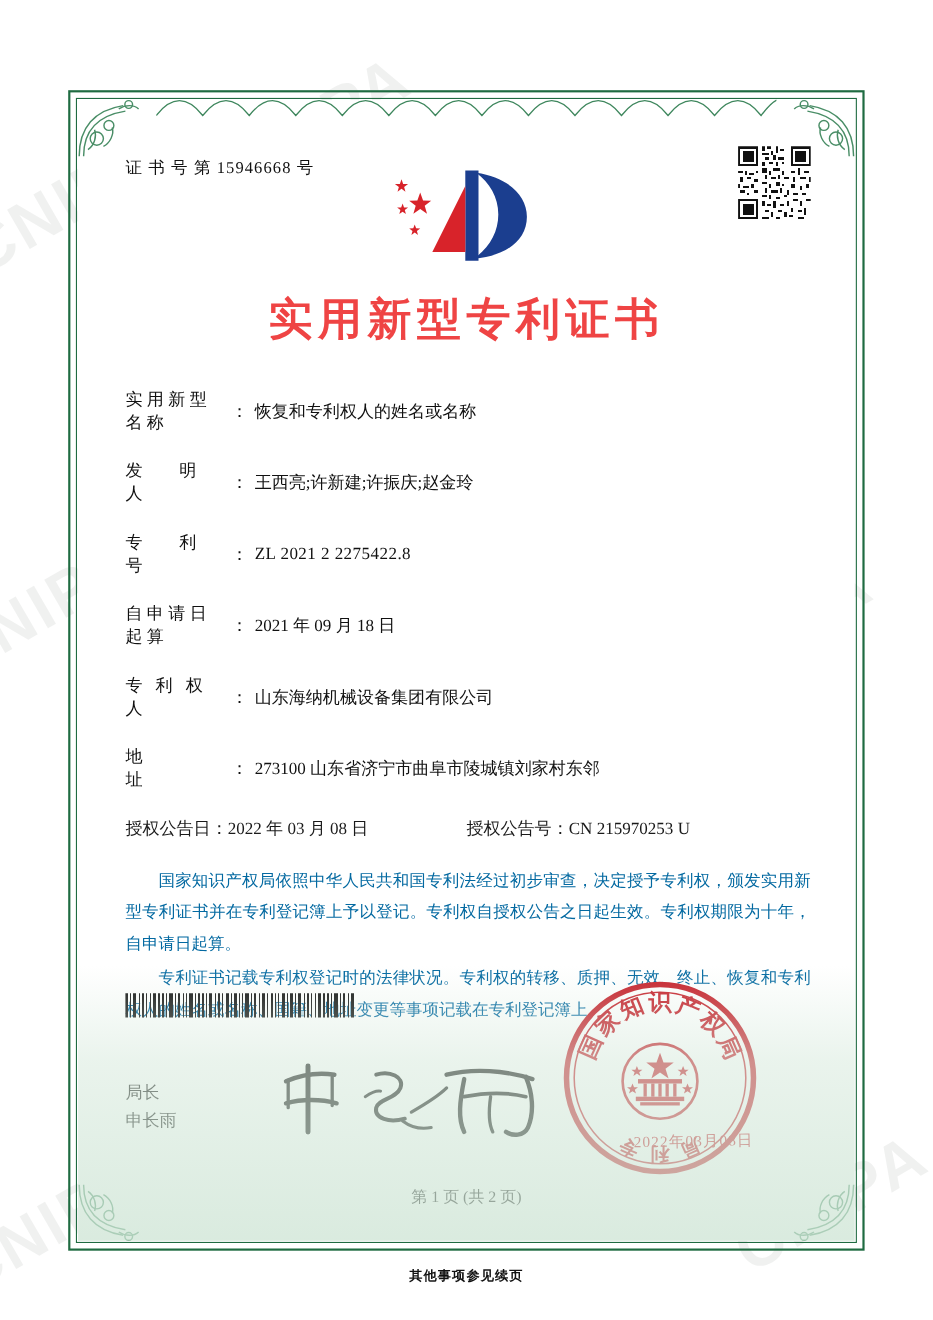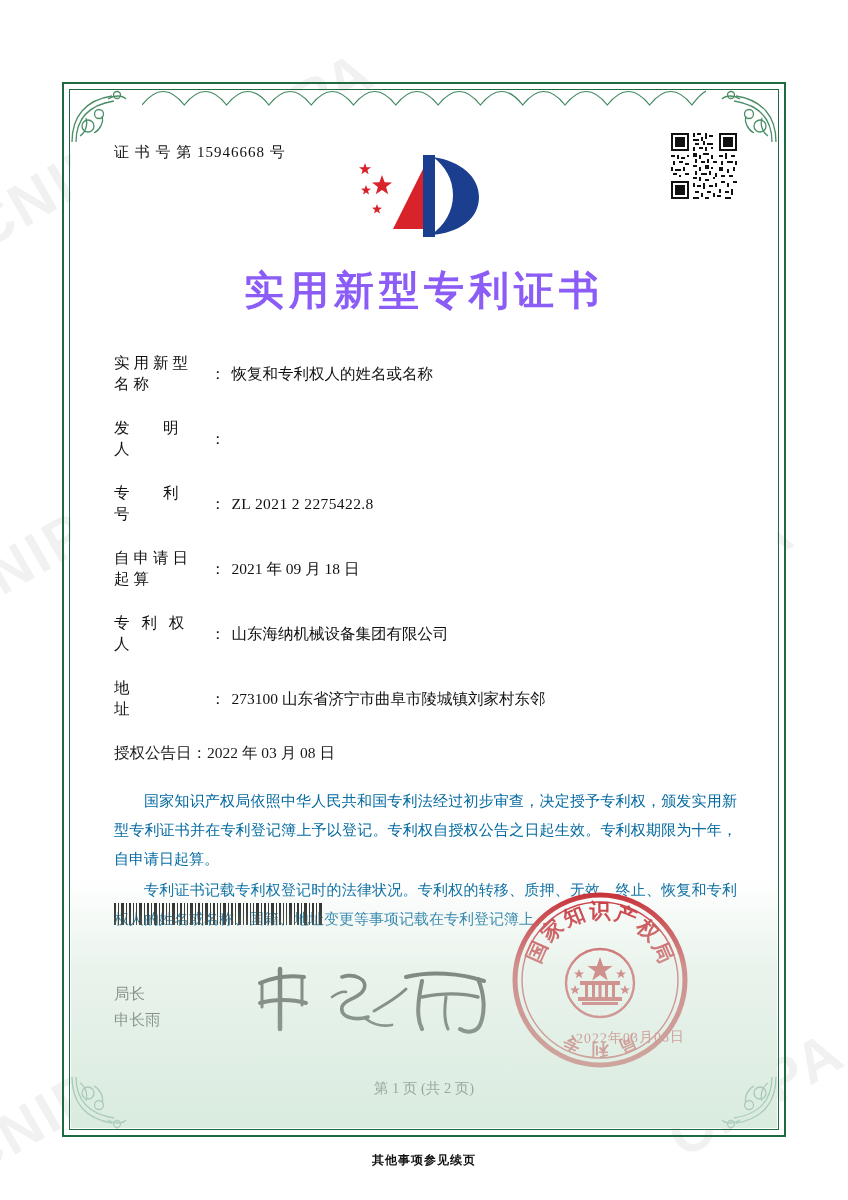--- a/index.html
+++ b/index.html
@@ -116,21 +116,21 @@
   }
 
   .main-title {
     position: absolute;
     left: 0; right: 0;
     top: 172px;
     text-align: center;
     font-size: 40px;
     font-weight: 700;
     letter-spacing: 5px;
-    color: #8b5cf6;
+    color: #ef4444;
     font-family: "DejaVu Serif", "Liberation Serif", serif;
   }
 
   .fields {
     position: absolute;
     left: 43px;
     right: 40px;
     top: 262px;
   }
   .field-row {
@@ -443,20 +443,21 @@
 
       <div class="field-row">
         <span class="f-label sp4">实用新型名称</span>
         <span class="f-colon">：</span>
         <span class="f-value">恢复和专利权人的姓名或名称</span>
       </div>
 
       <div class="field-row">
         <span class="f-label sp1">发　明　人</span>
         <span class="f-colon">：</span>
+        <span class="f-value">王西亮;许新建;许振庆;赵金玲</span>
       </div>
 
       <div class="field-row">
         <span class="f-label sp1">专　利　号</span>
         <span class="f-colon">：</span>
         <span class="f-value mono-ish">ZL 2021 2 2275422.8</span>
       </div>
 
       <div class="field-row">
         <span class="f-label sp4">自申请日起算</span>
@@ -472,20 +473,23 @@
 
       <div class="field-row">
         <span class="f-label sp2">地　　　址</span>
         <span class="f-colon">：</span>
         <span class="f-value">273100  山东省济宁市曲阜市陵城镇刘家村东邻</span>
       </div>
 
       <div class="grant-row">
         <span class="grant-left">
           <span>授权公告日</span><span>：</span><span>2022 年 03 月 08 日</span>
+        </span>
+        <span class="grant-right">
+          <span>授权公告号</span><span>：</span><span>CN 215970253 U</span>
         </span>
       </div>
 
       <div class="para">国家知识产权局依照中华人民共和国专利法经过初步审查，决定授予专利权，颁发实用新型专利证书并在专利登记簿上予以登记。专利权自授权公告之日起生效。专利权期限为十年，自申请日起算。</div>
       <div class="para">专利证书记载专利权登记时的法律状况。专利权的转移、质押、无效、终止、恢复和专利权人的姓名或名称、国籍、地址变更等事项记载在专利登记簿上。</div>
     </div>
 
     <div class="barcode">
       <svg viewBox="0 0 210 22" preserveAspectRatio="none" shape-rendering="crispEdges">
         <g fill="#111">

